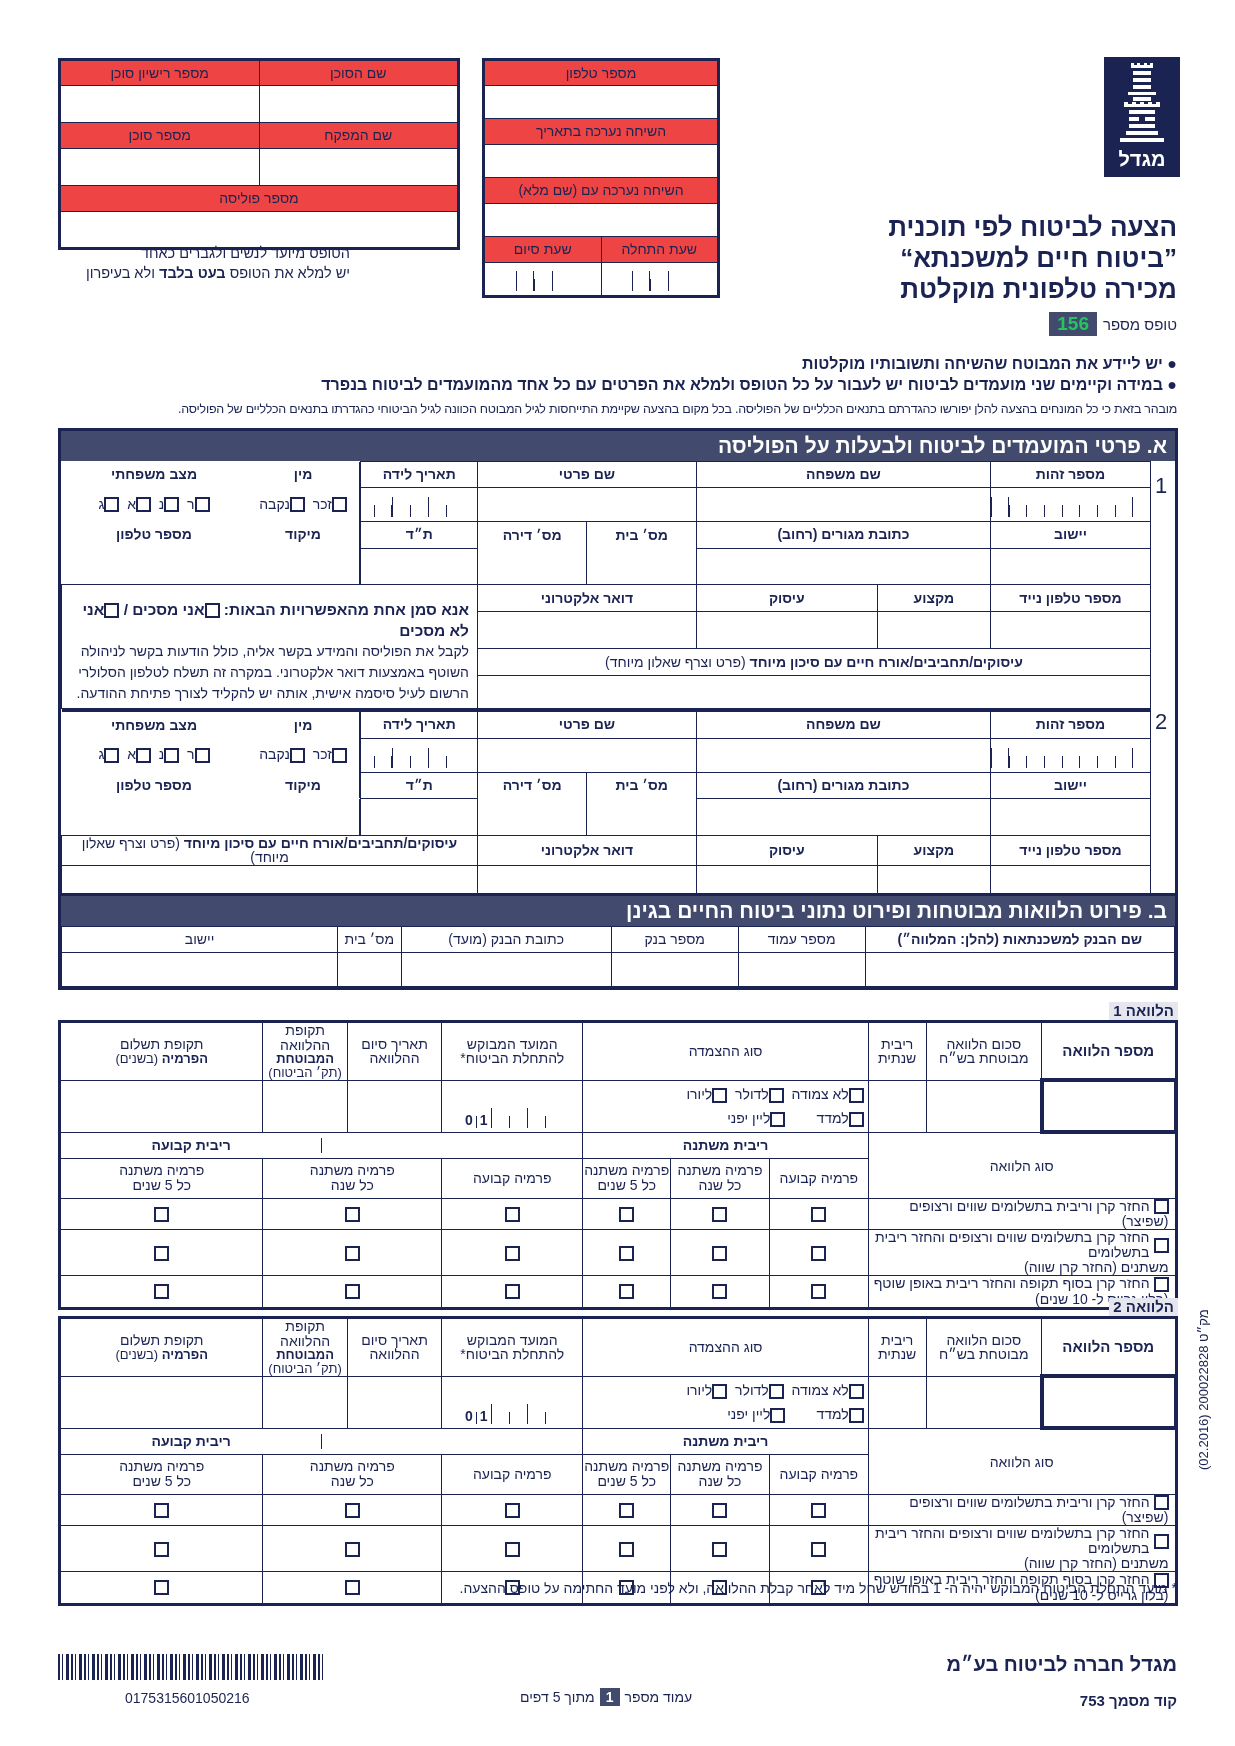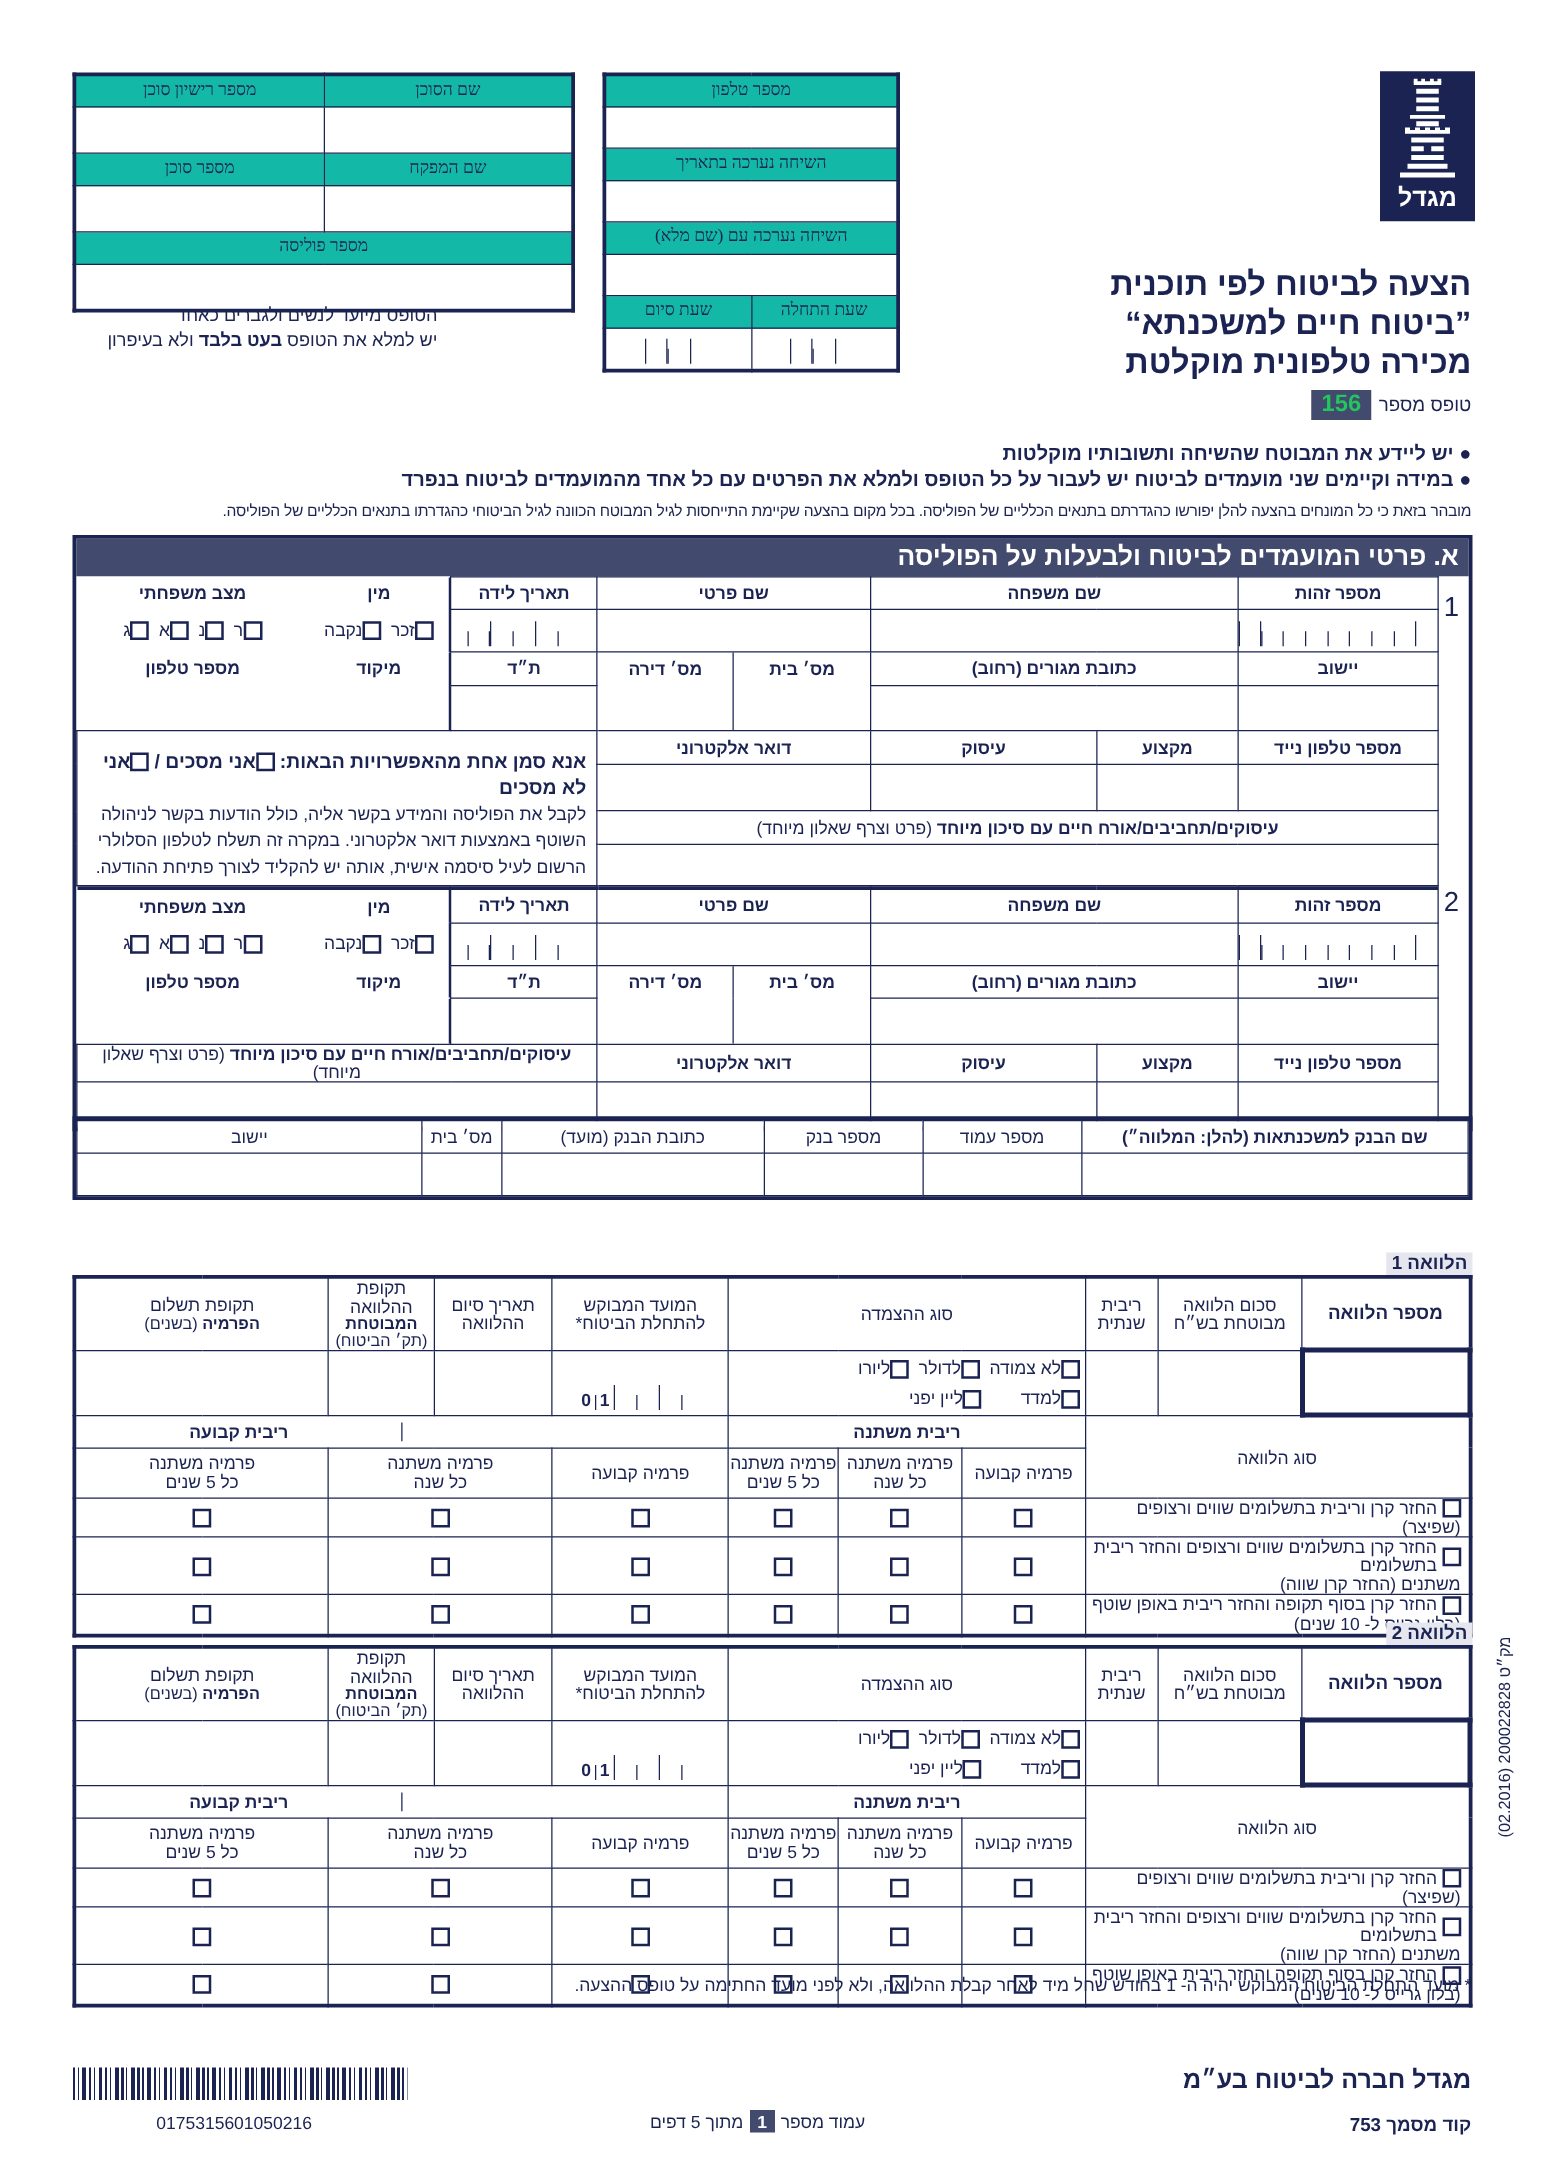--- a/index.html
+++ b/index.html
@@ -5,21 +5,21 @@
   * { box-sizing: border-box; }
   html, body { margin: 0; padding: 0; }
   body {
     width: 1235px; height: 1746px; position: relative; background: #fff;
     font-family: "Liberation Sans", "DejaVu Sans", sans-serif; color: #1b2352;
     overflow: hidden; direction: rtl;
   }
   .abs { position: absolute; }
   table.frm { border-collapse: collapse; table-layout: fixed; }
   table.frm td { border: 1.5px solid #1b2352; padding: 0; text-align: center; vertical-align: middle; font-size: 14px; line-height: 1.05; }
-  .lbl { background: #14b8a6; height: 26px; font-family: Liberation Serif, serif; }
+  .lbl { background: #ef4444; height: 26px; }
   .lblw { background: #fff; height: 26px; }
   .cell { height: 34px; }
   .box { border: 3px solid #1b2352; }
   .sec-head { background: #424a6e; color: #fff; font-weight: bold; font-size: 21px; height: 30px; line-height: 30px; padding-right: 8px; text-align: right; }
   .chk { display: inline-block; width: 15px; height: 15px; border: 2px solid #1b2352; vertical-align: middle; background: #fff; }
   .ticks { display: flex; justify-content: center; align-items: flex-end; height: 100%; padding-bottom: 4px; gap: 0; }
   .tick { width: 18px; height: 12px; border-left: 1.5px solid #1b2352; }
   .tick.tall { height: 20px; }
   .tick:last-child { border-right: 1.5px solid #1b2352; }
   .opt { font-size: 14px; white-space: nowrap; }
@@ -446,20 +446,21 @@
           <td class="cell" colspan="2"></td>
           <td class="cell" colspan="2"></td>
         </tr>
       </tbody>
         </table>
     </div>
   </div>
 </div>
 
 <div class="abs" style="left:58px;top:893px;width:1120px;border:3px solid #1b2352;">
+  <div class="sec-head">ב. פירוט הלוואות מבוטחות ופירוט נתוני ביטוח החיים בגינן</div>
   <table class="frm" style="width:100%;">
     <colgroup>
         <col style="width:27.8%">
         <col style="width:11.4%">
         <col style="width:11.4%">
         <col style="width:18.9%">
         <col style="width:5.7%">
         <col style="width:24.8%">
       </colgroup>
     <tbody>

